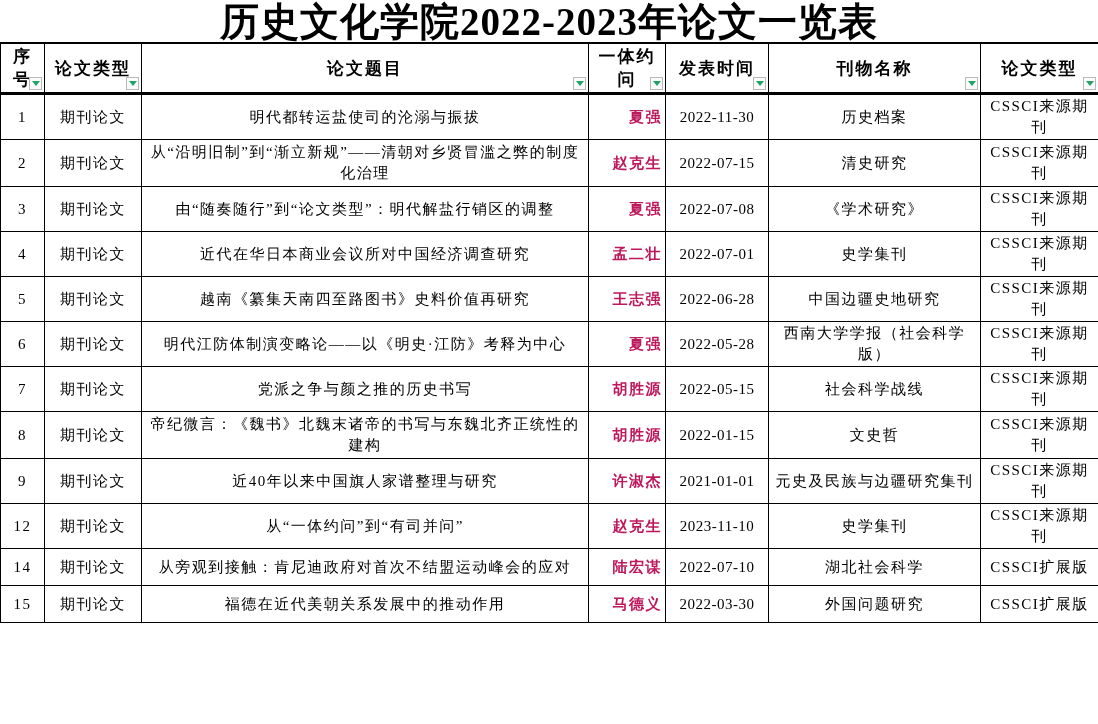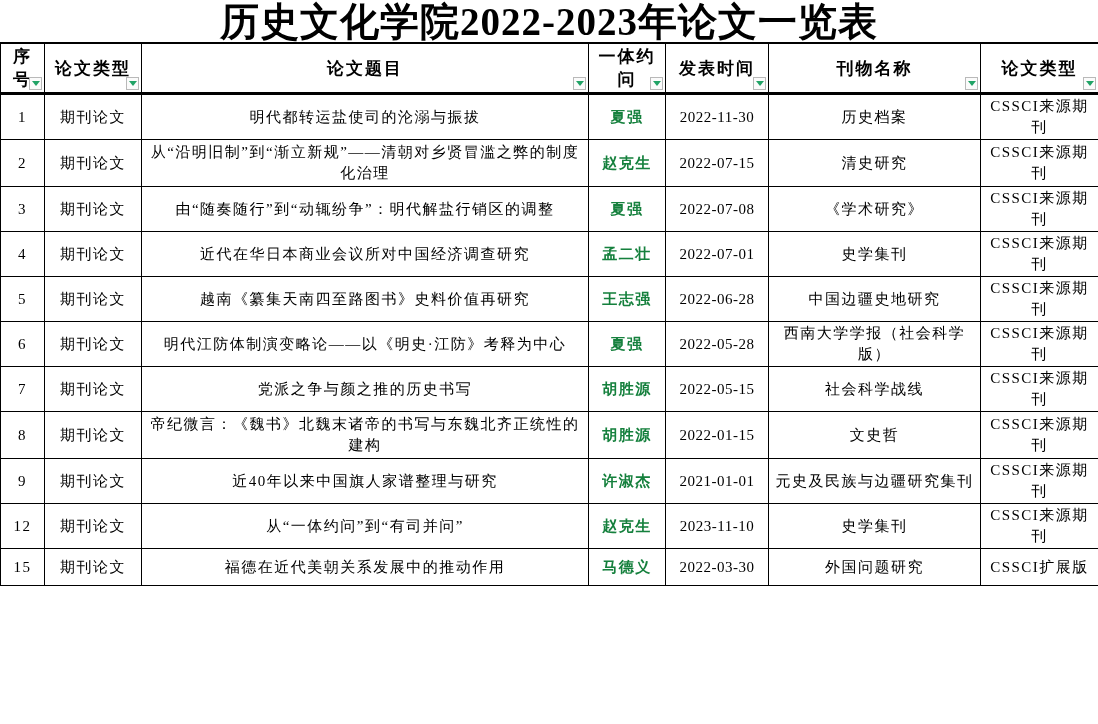--- a/index.html
+++ b/index.html
@@ -26,21 +26,21 @@
   }
   tbody td{font-size:15px;letter-spacing:1.5px;line-height:1.4;position:relative;}
   tbody tr{height:38px;}
   tbody tr:nth-child(1),tbody tr:nth-child(3),tbody tr:nth-child(4),
   tbody tr:nth-child(9),tbody tr:nth-child(11),tbody tr:nth-child(12),
   tbody tr:nth-child(15){height:37px;}
   tbody tr:nth-child(2),tbody tr:nth-child(8){height:47px;}
   tbody tr:nth-child(16){height:49px;}
   tbody tr:nth-child(16) td:nth-child(6),
   tbody tr:nth-child(16) td:nth-child(7){font-size:13px;letter-spacing:1px;line-height:1.35;padding:1px 2px;}
-  td.author{color:#15803d;font-weight:700;}
+  td.author{color:#be185d;font-weight:700;text-align:right;}
   td.date{letter-spacing:0.5px;}
   
   .filter{
     position:absolute;right:2px;bottom:2px;width:13px;height:13px;
     background:#fbfbfb;border:1px solid #b9b9b9;box-sizing:border-box;
     display:flex;align-items:center;justify-content:center;
   }
   .filter .arr{
     width:0;height:0;display:block;
     border-left:4px solid transparent;border-right:4px solid transparent;
@@ -129,21 +129,21 @@
           <td>期刊论文</td>
           <td>从“沿明旧制”到“渐立新规”——清朝对乡贤冒滥之弊的制度化治理</td>
           <td class="author">赵克生</td>
           <td class="date">2022-07-15</td>
           <td>清史研究</td>
           <td>CSSCI来源期刊</td>
         </tr>
         <tr>
           <td>3</td>
           <td>期刊论文</td>
-          <td>由“随奏随行”到“动辄纷争”：明代解盐行销区的调整</td>
+          <td>由“随奏随行”到“论文类型”：明代解盐行销区的调整</td>
           <td class="author">夏强</td>
           <td class="date">2022-07-08</td>
           <td>《学术研究》</td>
           <td>CSSCI来源期刊</td>
         </tr>
         <tr>
           <td>4</td>
           <td>期刊论文</td>
           <td>近代在华日本商业会议所对中国经济调查研究</td>
           <td class="author">孟二壮</td>
@@ -197,20 +197,29 @@
           <td>CSSCI来源期刊</td>
         </tr>
         <tr>
           <td>12</td>
           <td>期刊论文</td>
           <td>从“一体约问”到“有司并问”</td>
           <td class="author">赵克生</td>
           <td class="date">2023-11-10</td>
           <td>史学集刊</td>
           <td>CSSCI来源期刊</td>
+        </tr>
+        <tr>
+          <td>14</td>
+          <td>期刊论文</td>
+          <td>从旁观到接触：肯尼迪政府对首次不结盟运动峰会的应对</td>
+          <td class="author">陆宏谋</td>
+          <td class="date">2022-07-10</td>
+          <td>湖北社会科学</td>
+          <td>CSSCI扩展版</td>
         </tr>
         <tr>
           <td>15</td>
           <td>期刊论文</td>
           <td>福德在近代美朝关系发展中的推动作用</td>
           <td class="author">马德义</td>
           <td class="date">2022-03-30</td>
           <td>外国问题研究</td>
           <td>CSSCI扩展版</td>
         </tr>

